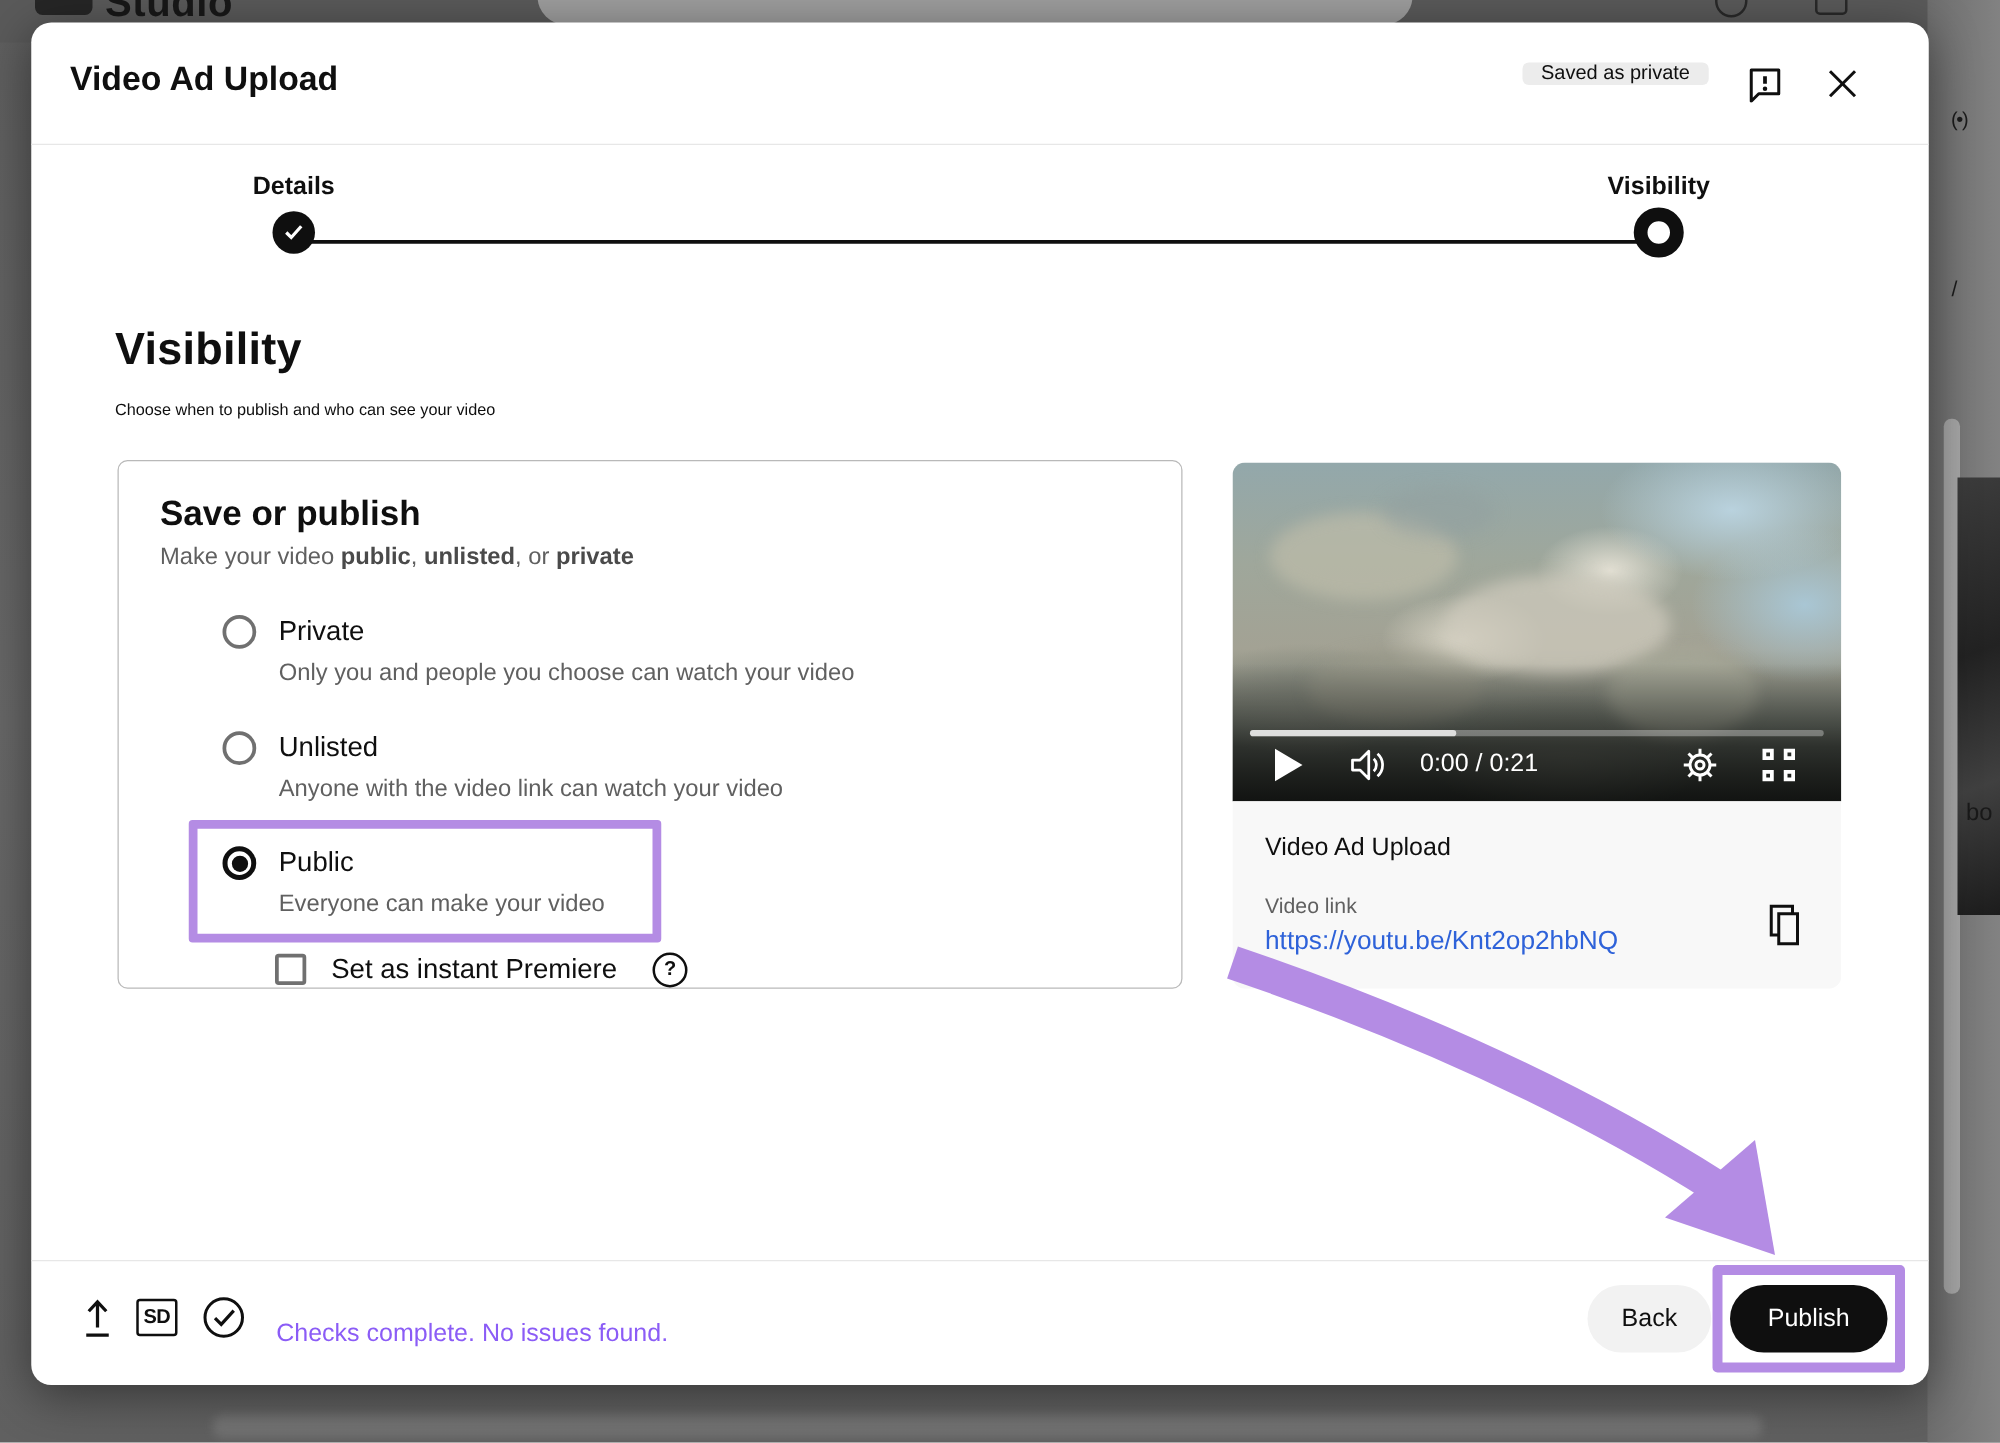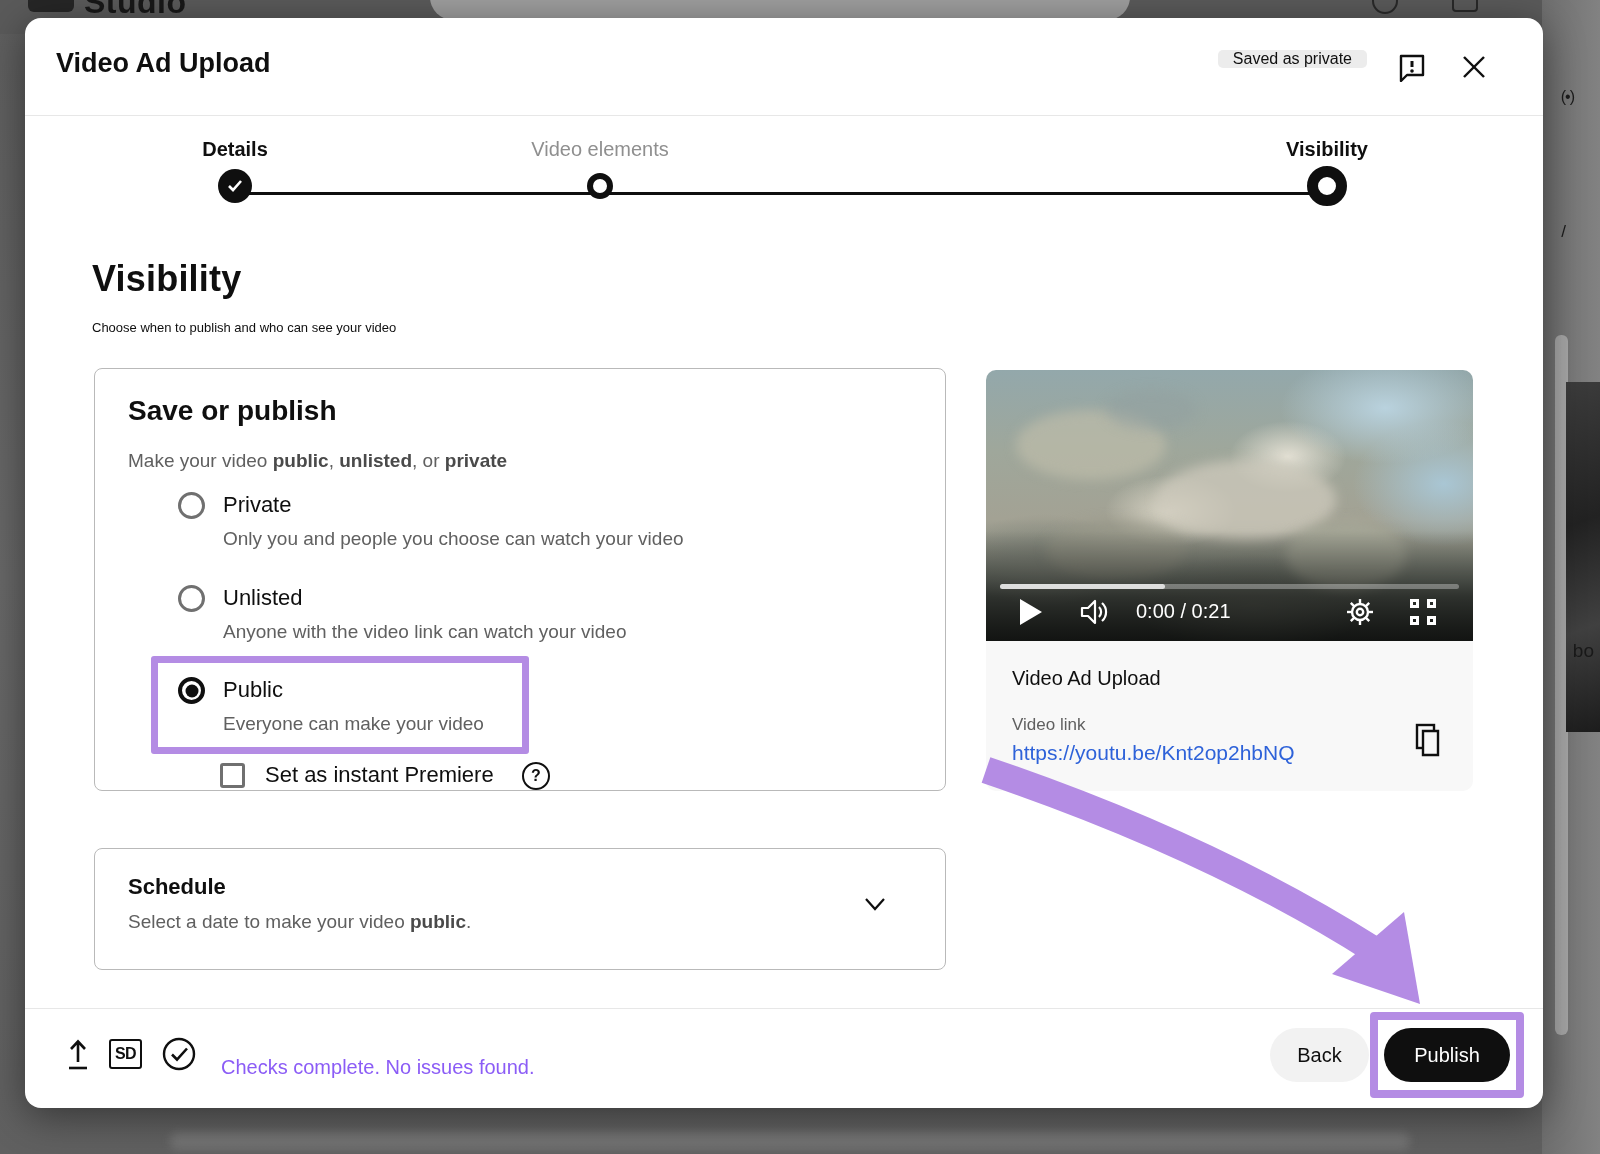--- a/index.html
+++ b/index.html
@@ -49,21 +49,21 @@
   .step.incomplete .step-dot { width:26px; height:26px; border-radius:50%; background:#fff; border:6px solid #0f0f0f; margin-top:9px; }
   .step.current .step-dot { width:40px; height:40px; border-radius:50%; background:#fff; border:11px solid #0f0f0f; margin-top:2px; }
 
   
   .vis-heading { position:absolute; left:67px; top:240px; font-size:36px; font-weight:700; letter-spacing:.2px; }
   .vis-sub { position:absolute; left:67px; top:302px; font-size:13px; color:#0f0f0f; }
 
   .card { position:absolute; background:#fff; border:1.5px solid #b9b9b9; border-radius:8px; }
   .save-card { left:69px; top:350px; width:852px; height:423px; }
   .save-title { position:absolute; left:33px; top:26px; font-size:28px; font-weight:700; }
-  .save-sub { position:absolute; left:33px; top:66px; font-size:19px; color:#606060;margin-top:15px; }
+  .save-sub { position:absolute; left:33px; top:66px; font-size:19px; color:#606060; }
   .save-sub b { color:#4a4a4a; }
 
   .option-row { position:absolute; left:33px; width:780px; }
   .radio { width:27px; height:27px; border-radius:50%; border:3px solid #707070; background:#fff; position:absolute; left:50px; top:0; }
   .radio.selected { border:4px solid #0f0f0f; }
   .radio.selected::after { content:""; position:absolute; left:50%; top:50%; width:13px; height:13px; border-radius:50%;
     background:#0f0f0f; transform:translate(-50%,-50%); }
   .option-label { position:absolute; left:95px; top:0; font-size:22px; color:#0f0f0f; }
   .option-desc { position:absolute; left:95px; top:36px; font-size:19px; color:#606060; }
   .row-private { top:123px; }
@@ -187,24 +187,20 @@
 
     <div class="step complete" style="left:210px">
       <div class="step-label">Details</div>
       <div class="step-dot">
         <svg width="20" height="20" viewBox="0 0 20 20">
             <path d="M4 10 l4 4 l8 -9" fill="none" stroke="#fff" stroke-width="2.6"></path>
           </svg>
       </div>
     </div>
 
-    <div class="step incomplete" style="left:575px">
-      <div class="step-label">Video elements</div>
-      <div class="step-dot"></div>
-    </div>
 
 
     <div class="step current" style="left:1302px">
       <div class="step-label">Visibility</div>
       <div class="step-dot"></div>
     </div>
   </div>
 
   <div class="vis-heading">Visibility</div>
   <div class="vis-sub">Choose when to publish and who can see your video</div>
@@ -233,29 +229,20 @@
 
     <div class="highlight-public"></div>
 
     <div class="premiere-row">
       <div class="checkbox"></div>
       <div class="premiere-label">Set as instant Premiere</div>
       <div class="help-circle">?</div>
     </div>
   </div>
 
-  <div class="card schedule-card">
-    <div class="schedule-title">Schedule</div>
-    <div class="schedule-sub"><span>Select a date to make your video </span><b>public</b><span>.</span></div>
-    <div class="schedule-chevron">
-      <svg width="30" height="20" viewBox="0 0 30 20">
-          <path d="M6 4 l9 10 l9 -10" fill="none" stroke="#0f0f0f" stroke-width="2.2"></path>
-        </svg>
-    </div>
-  </div>
 
   <div class="preview">
     <div class="player">
       <div class="coral c1"></div>
       <div class="coral c2"></div>
       <div class="coral c3"></div>
       <div class="coral c4"></div>
       <div class="coral c5"></div>
       <div class="player-shade"></div>
       <div class="progress">

